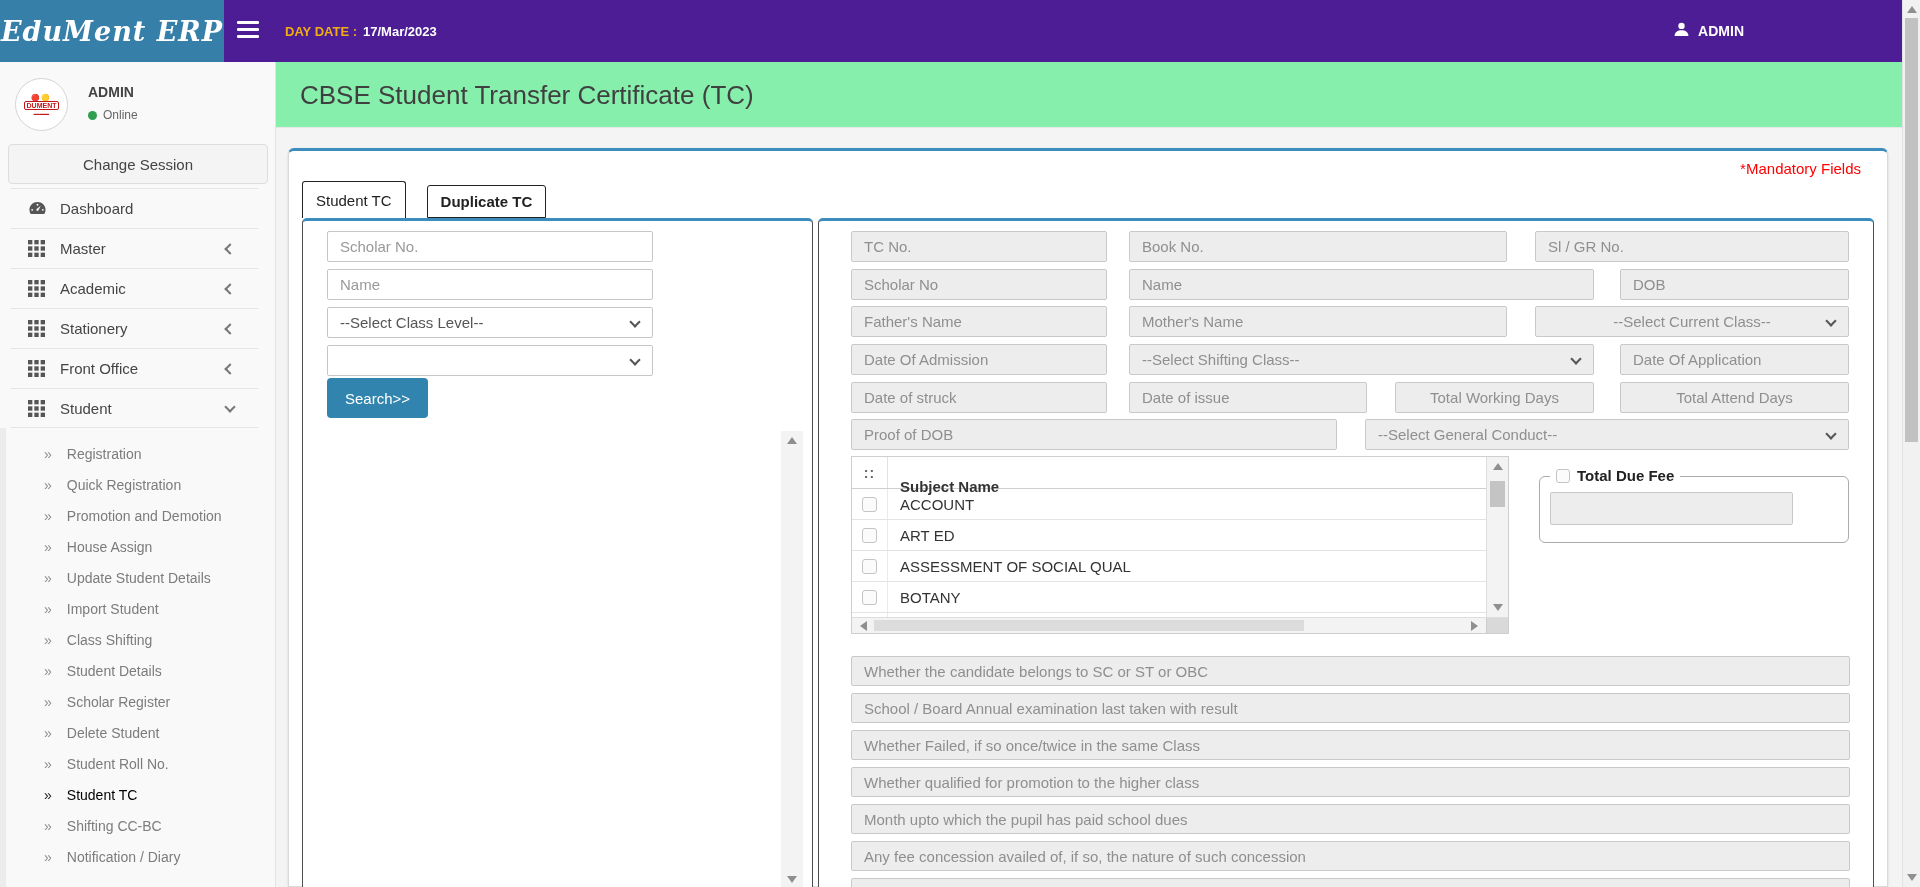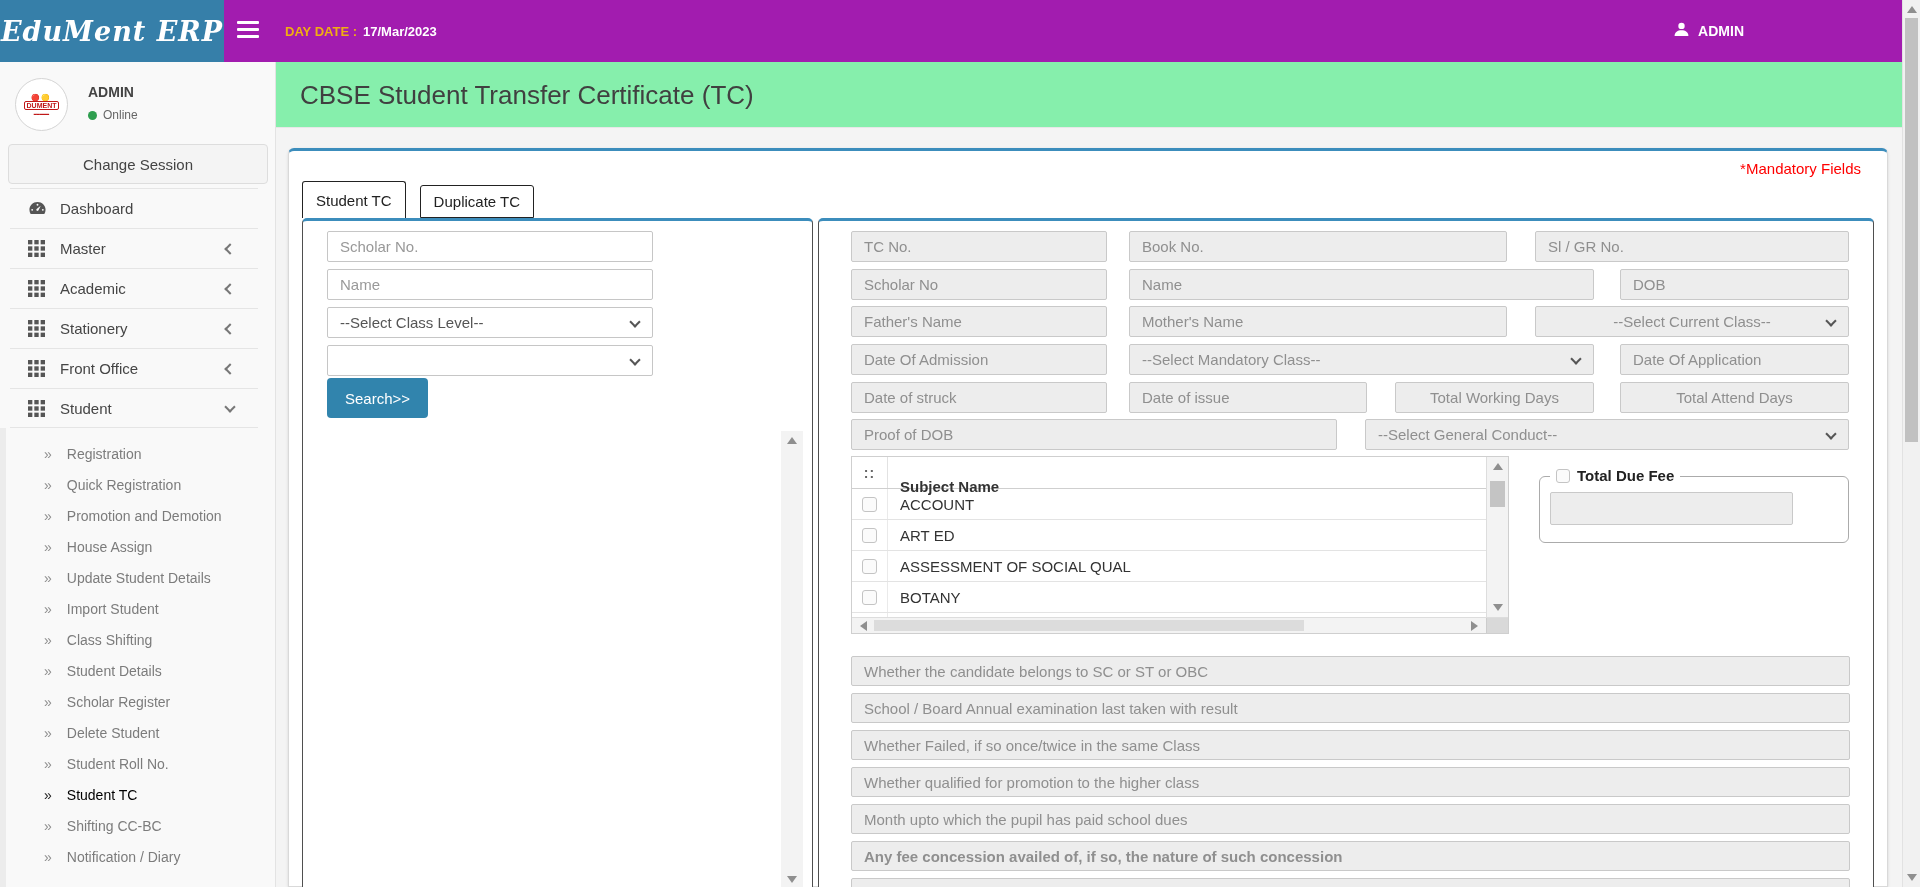--- a/index.html
+++ b/index.html
@@ -2,21 +2,21 @@
 <html><head>
 <meta charset="utf-8">
 <style>
   * { box-sizing: border-box; margin: 0; padding: 0; }
   html,body { width:1920px; height:887px; }
   .screen {
     position: relative; width: 1920px; height: 887px; overflow: hidden;
     background: #f4f4f4; font-family: "Liberation Sans", sans-serif;
   }
   
-  .topbar { position:absolute; left:0; top:0; width:1902px; height:62px; background:#a21caf; }
+  .topbar { position:absolute; left:0; top:0; width:1902px; height:62px; background:#4c1d95; }
   .logo { position:absolute; left:0; top:0; width:224px; height:62px; background:#367fa9;
           display:flex; align-items:center; justify-content:center; }
   .brand { color:#fff; font-size:27px; font-style:italic; font-weight:bold;
            font-family:"DejaVu Serif", serif; letter-spacing:1px; }
   .hamburger { position:absolute; left:237px; top:21px; width:24px; height:20px; cursor:pointer; }
   .hamburger i { display:block; width:22px; height:3px; background:#fff; border-radius:1px; margin-bottom:4px; }
   .daydate { position:absolute; left:285px; top:0; height:62px; display:flex; align-items:center;
              gap:6px; font-size:13px; font-weight:bold; }
   .daydate .dd-label { color:#f0ad12; }
   .daydate .dd-value { color:#fff; }
@@ -61,21 +61,21 @@
                  background:#86efac; border-bottom:1px solid #e7e7e7; }
   .page-title { font-size:26px; font-weight:400; color:#404040; line-height:66px; padding-left:24px; }
   .panel { position:absolute; left:288px; top:148px; width:1600px; height:739px; background:#fff;
            border:1px solid #d9d9d9; border-top:3px solid #3c8dbc; border-radius:6px 6px 0 0;
            box-shadow:0 1px 3px rgba(0,0,0,0.12); }
   .mandatory { position:absolute; right:26px; top:9px; color:#ff0000; font-size:15px; }
   .tabs { position:absolute; left:13px; top:30px; display:flex; align-items:flex-end; height:37px; }
   .tab { border:1px solid #222; background:#fff; border-radius:3px 3px 0 0; font-size:15px;
          color:#222; padding:0 13px; display:flex; align-items:center; cursor:pointer; }
   .tab.active { height:37px; border-bottom:none; position:relative; z-index:3; }
-  .tab.inactive { height:33px; margin-left:14px; }
+  .tab.inactive { height:33px; margin-left:21px;font-weight:bold; }
   .box { position:absolute; background:#fff; border:1px solid #4f4f4f; border-top:3px solid #3c8dbc;
          border-radius:5px 5px 0 0; overflow:hidden; }
   .box-left  { left:13px;  top:67px; width:511px;  height:672px; z-index:2; }
   .box-right { left:529px; top:67px; width:1056px; height:672px; }
   
   .wfield { position:absolute; left:24px; width:326px; height:31px; background:#fff;
             border:1px solid #c6c6c6; border-radius:2px; font-size:15px; color:#999;
             display:flex; align-items:center; padding:0 12px; }
   .wselect { color:#555; }
   .sel-chev { position:absolute; right:13px; top:10px; width:8px; height:8px;
@@ -373,21 +373,21 @@
 
       <div class="gfield" style="top:85px;left:32px;width:256px">Father's Name</div>
       <div class="gfield" style="top:85px;left:310px;width:378px">Mother's Name</div>
       <div class="gfield gselect center" style="top:85px;left:716px;width:314px">
         <span>--Select Current Class--</span>
         <span class="sel-chev"></span>
       </div>
 
       <div class="gfield" style="top:123px;left:32px;width:256px">Date Of Admission</div>
       <div class="gfield gselect" style="top:123px;left:310px;width:465px">
-        <span>--Select Mandatory Class--</span>
+        <span>--Select Shifting Class--</span>
         <span class="sel-chev"></span>
       </div>
       <div class="gfield" style="top:123px;left:801px;width:229px">Date Of Application</div>
 
       <div class="gfield" style="top:161px;left:32px;width:256px">Date of struck</div>
       <div class="gfield" style="top:161px;left:310px;width:238px">Date of issue</div>
       <div class="gfield center" style="top:161px;left:576px;width:199px">Total Working Days</div>
       <div class="gfield center" style="top:161px;left:801px;width:229px">Total Attend Days</div>
 
       <div class="gfield" style="top:198px;left:32px;width:486px">Proof of DOB</div>
@@ -450,21 +450,21 @@
         </div>
         <div class="fs-input"></div>
       </div>
 
       <div id="qwrap">
           <div class="gfield qfield" style="top: 435px;">Whether the candidate belongs to SC or ST or OBC</div>
           <div class="gfield qfield" style="top: 472px;">School / Board Annual examination last taken with result</div>
           <div class="gfield qfield" style="top: 509px;">Whether Failed, if so once/twice in the same Class</div>
           <div class="gfield qfield" style="top: 546px;">Whether qualified for promotion to the higher class</div>
           <div class="gfield qfield" style="top: 583px;">Month upto which the pupil has paid school dues</div>
-          <div class="gfield qfield" style="top: 620px; font-weight: bold;">Any fee concession availed of, if so, the nature of such concession</div>
+          <div class="gfield qfield" style="top: 620px;">Any fee concession availed of, if so, the nature of such concession</div>
           <div class="gfield qfield" style="top: 657px;">Whether NCC Cadet/Boy Scout/Girl Guide (Details may be given)</div>
         </div>
     </div>
   </div>
 
   <div class="page-scroll">
     <span class="arr arr-up"></span>
     <div class="page-thumb"></div>
     <span class="arr arr-dn"></span>
   </div>

